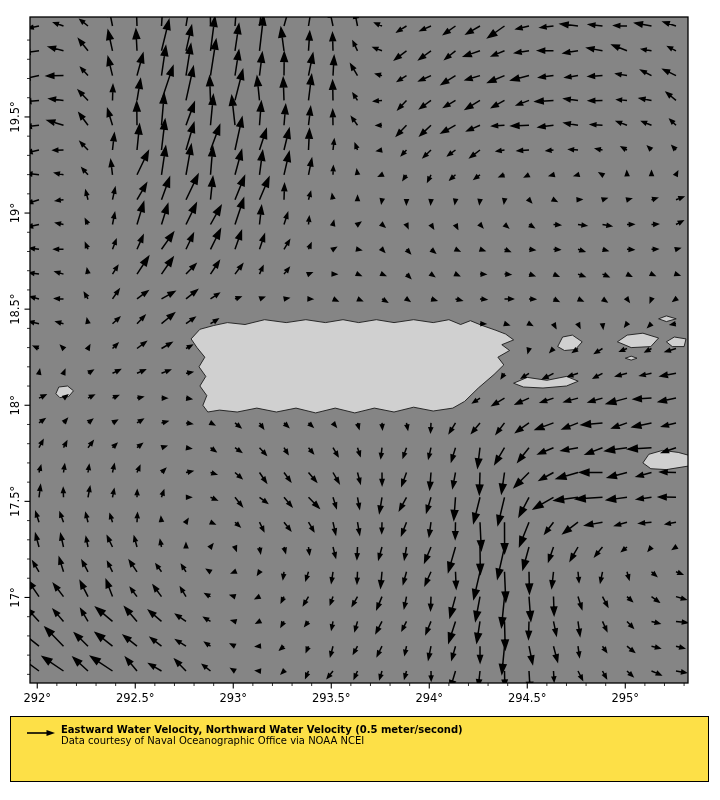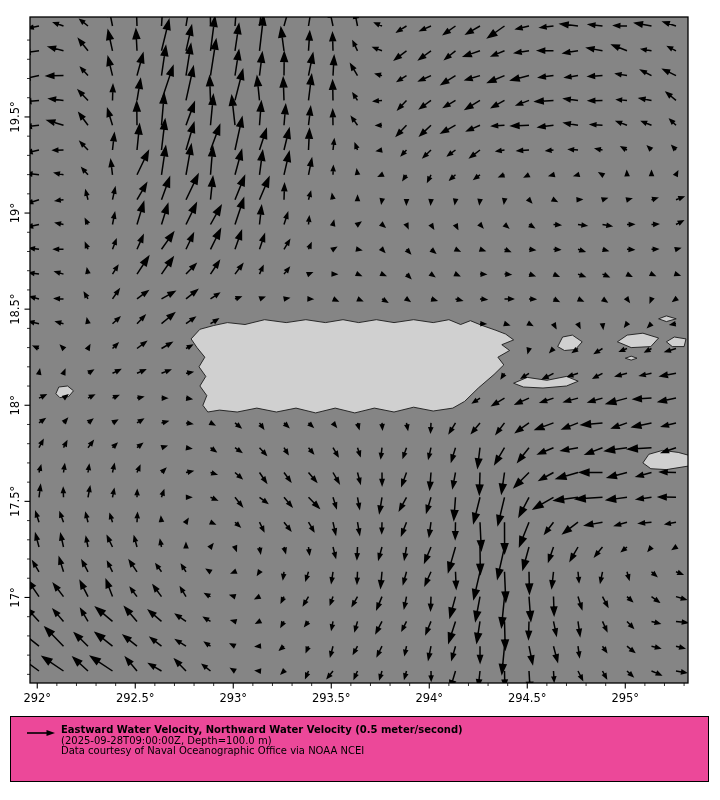--- a/index.html
+++ b/index.html
@@ -810,23 +810,22 @@
         <text x="19" y="116.94805194805188" text-anchor="middle" transform="rotate(-90 19 116.94805194805188)" font-size="11.5px">19.5°</text>
         <text x="19" y="213.051948051948" text-anchor="middle" transform="rotate(-90 19 213.051948051948)" font-size="11.5px">19°</text>
         <text x="19" y="309.1558441558441" text-anchor="middle" transform="rotate(-90 19 309.1558441558441)" font-size="11.5px">18.5°</text>
         <text x="19" y="405.2597402597402" text-anchor="middle" transform="rotate(-90 19 405.2597402597402)" font-size="11.5px">18°</text>
         <text x="19" y="501.3636363636363" text-anchor="middle" transform="rotate(-90 19 501.3636363636363)" font-size="11.5px">17.5°</text>
         <text x="19" y="597.4675324675324" text-anchor="middle" transform="rotate(-90 19 597.4675324675324)" font-size="11.5px">17°</text>
       </g>
     </svg>
 </div>
 
-<div id="legend-box" style="background: #ec4899; border-color: rgb(0, 0, 0);">
+<div id="legend-box" style="background: #fde047; border-color: rgb(0, 0, 0);">
   <svg id="ref-arrow" width="32" height="12" viewBox="0 0 32 12">
     <line x1="1" y1="6" x2="22" y2="6" stroke="#000" stroke-width="1.6"></line>
     <polygon points="29,6 20.5,2.9 20.5,9.1" fill="#000"></polygon>
   </svg>
   <div class="legend-text">
     <div class="legend-line1">Eastward Water Velocity, Northward Water Velocity (0.5 meter/second)</div>
-    <div>(2025-09-28T09:00:00Z, Depth=100.0 m)</div>
     <div>Data courtesy of Naval Oceanographic Office via NOAA NCEI</div>
   </div>
 </div>
 
 </body></html>

